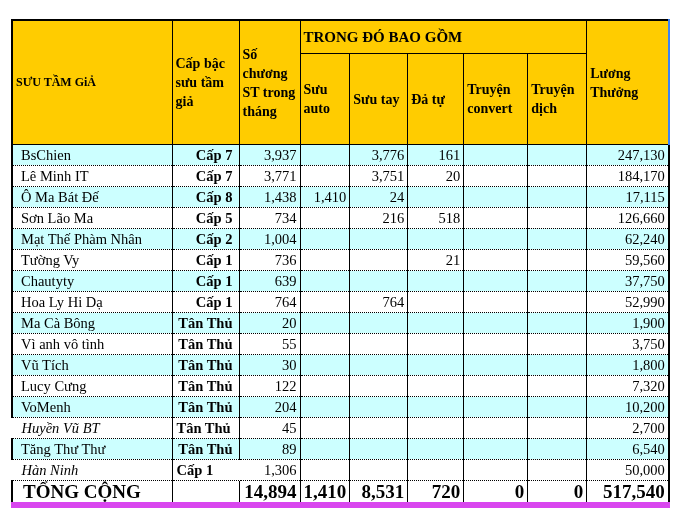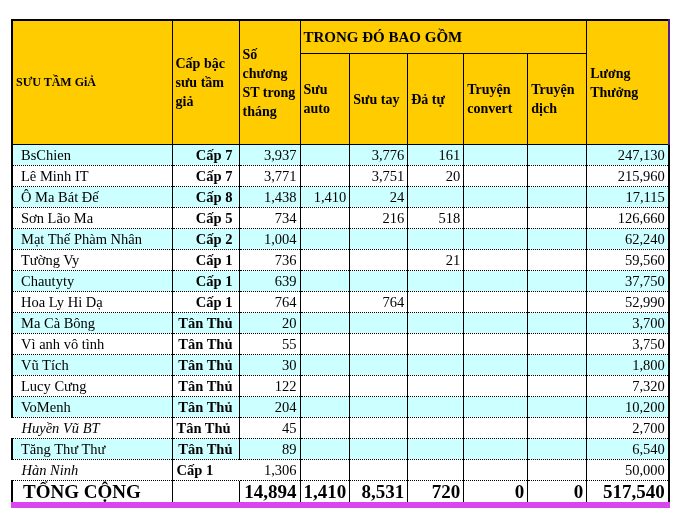--- a/index.html
+++ b/index.html
@@ -21,21 +21,21 @@
     table.sheet col.c9 { width: 82px; }
 
     th {
       background: #ffcc00; font-weight: bold; text-align: left; vertical-align: middle;
       border: 1px solid #000; padding: 0 3px; line-height: 19px; font-size: 14px;
     }
     thead tr.h1 th { border-top: 2px solid #000; }
     thead tr.h1 th.group { height: 32px; font-size: 15px; }
     thead tr.h2 th { height: 90px; }
     thead th.first { border-left: 2px solid #000; }
-    thead th.last { border-right: 2px solid #4c1d95; }
+    thead th.last { border-right: 2px solid #3b82f6; }
     thead tr.h1 th.tall { height: 123px; }
     th.name-head { font-size: 12px; }
 
     td {
       height: 20px; padding: 0 3px; line-height: 20px; white-space: nowrap; overflow: hidden;
       border-left: 1px solid #000; border-right: 1px solid #000;
       border-bottom: 1px dotted #000;
       font-size: 14.5px;
     }
     tr.alt td { background: #ccffff; }
@@ -97,21 +97,21 @@
   </tr>
       <tr>
     <td class="name">Lê Minh IT</td>
     <td class="rank">Cấp 7</td>
     <td class="num">3,771</td>
     <td class="num"></td>
     <td class="num">3,751</td>
     <td class="num">20</td>
     <td class="num"></td>
     <td class="num"></td>
-    <td class="num last">215,960</td>
+    <td class="num last">184,170</td>
   </tr>
       <tr class="alt">
     <td class="name">Ô Ma Bát Đế</td>
     <td class="rank">Cấp 8</td>
     <td class="num">1,438</td>
     <td class="num">1,410</td>
     <td class="num">24</td>
     <td class="num"></td>
     <td class="num"></td>
     <td class="num"></td>
@@ -174,21 +174,21 @@
   </tr>
       <tr class="alt">
     <td class="name">Ma Cà Bông</td>
     <td class="rank">Tân Thủ</td>
     <td class="num">20</td>
     <td class="num"></td>
     <td class="num"></td>
     <td class="num"></td>
     <td class="num"></td>
     <td class="num"></td>
-    <td class="num last">3,700</td>
+    <td class="num last">1,900</td>
   </tr>
       <tr>
     <td class="name">Vì anh vô tình</td>
     <td class="rank">Tân Thủ</td>
     <td class="num">55</td>
     <td class="num"></td>
     <td class="num"></td>
     <td class="num"></td>
     <td class="num"></td>
     <td class="num"></td>

